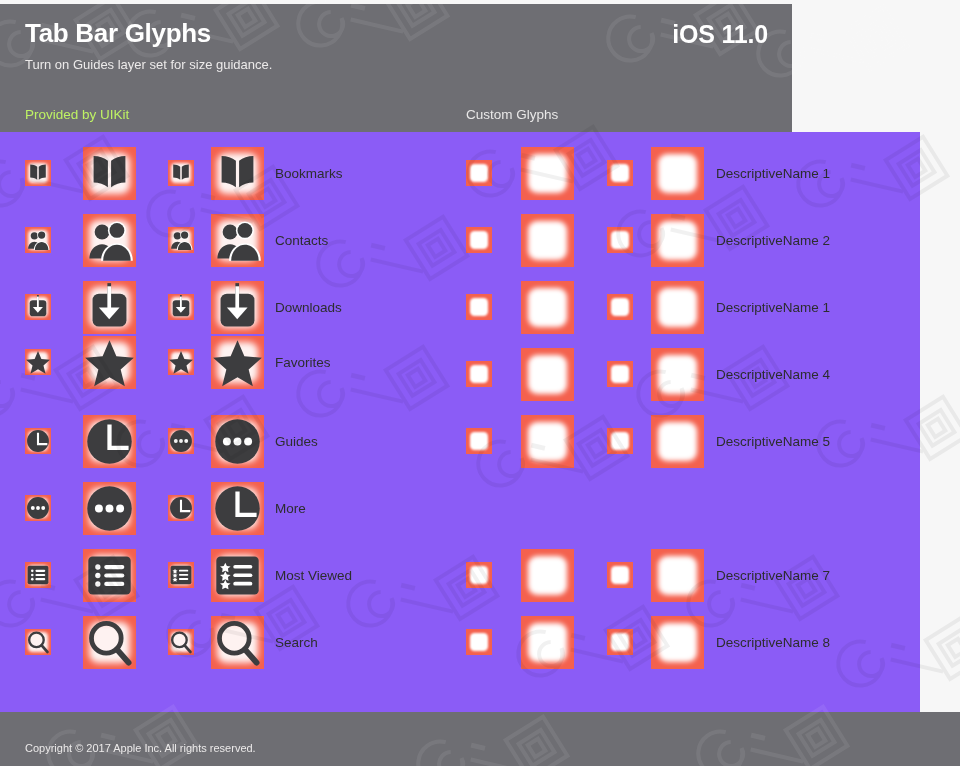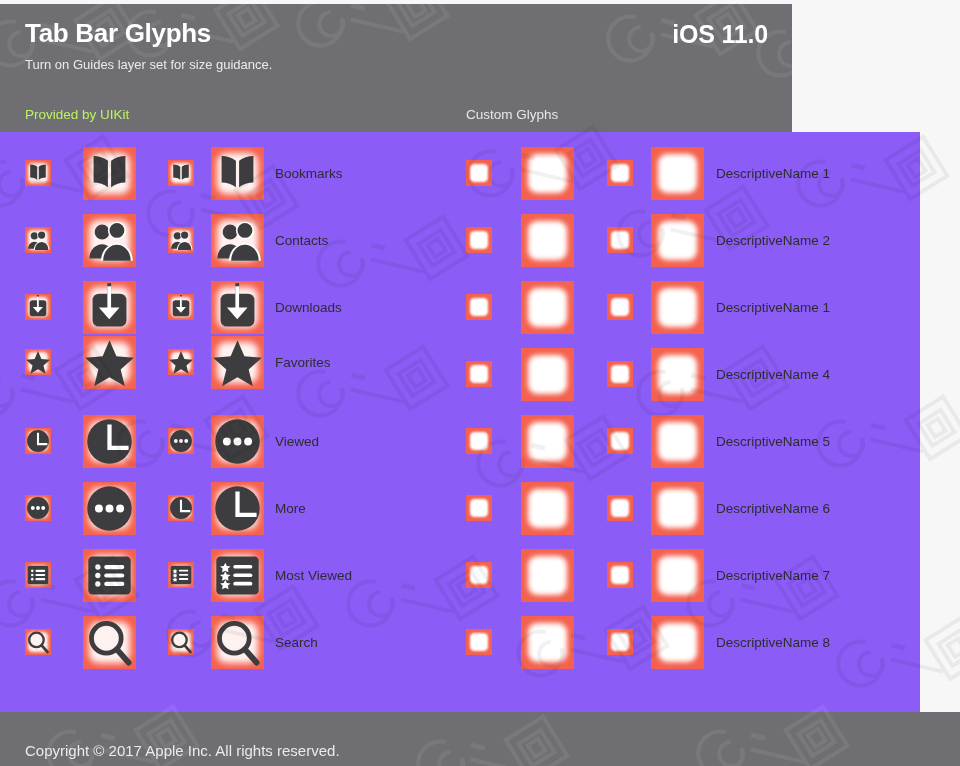--- a/index.html
+++ b/index.html
@@ -79,21 +79,21 @@
     top: 712px;
     width: 960px;
     height: 54px;
     background: #6e6e73;
     overflow: hidden;
   }
   .footer-text {
     position: absolute;
     left: 25px;
     top: 30px;
-    font-size: 15px;
+    font-size: 11px;
     color: #eceaea;
   }
 
   
   .body-area {
     position: absolute;
     left: 0; top: 132px;
     width: 920px;
     height: 580px;
     background: #8b5cf6;
@@ -451,21 +451,21 @@
             <div class="glyph-art">
               <svg viewBox="0 0 100 100">
                 <circle cx="50" cy="50" r="42" fill="#3d3d3f"></circle>
                 <circle cx="30" cy="50" r="7.5" fill="#ffffff"></circle>
                 <circle cx="50" cy="50" r="7.5" fill="#ffffff"></circle>
                 <circle cx="70" cy="50" r="7.5" fill="#ffffff"></circle>
               </svg>
             </div>
           </div>
         </div>
-        <div class="row-label left-col">Viewed</div>
+        <div class="row-label left-col">Guides</div>
       </div>
       <div class="row" style="top: 343px;">
         <div class="cell small c-l-small">
           <div class="glyph-box">
             <div class="glyph-art">
               <svg viewBox="0 0 100 100">
                 <circle cx="50" cy="50" r="42" fill="#3d3d3f"></circle>
                 <circle cx="30" cy="50" r="7.5" fill="#ffffff"></circle>
                 <circle cx="50" cy="50" r="7.5" fill="#ffffff"></circle>
                 <circle cx="70" cy="50" r="7.5" fill="#ffffff"></circle>
@@ -721,43 +721,20 @@
             <div class="glyph-art"></div>
           </div>
         </div>
         <div class="cell large c-cr-large">
           <div class="glyph-box placeholder">
             <div class="glyph-art"></div>
           </div>
         </div>
         <div class="row-label right-col">DescriptiveName 5</div>
       </div>
-      <div class="row" style="top: 343px;">
-        <div class="cell small c-cl-small">
-          <div class="glyph-box placeholder">
-            <div class="glyph-art"></div>
-          </div>
-        </div>
-        <div class="cell large c-cl-large">
-          <div class="glyph-box placeholder">
-            <div class="glyph-art"></div>
-          </div>
-        </div>
-        <div class="cell small c-cr-small">
-          <div class="glyph-box placeholder">
-            <div class="glyph-art"></div>
-          </div>
-        </div>
-        <div class="cell large c-cr-large">
-          <div class="glyph-box placeholder">
-            <div class="glyph-art"></div>
-          </div>
-        </div>
-        <div class="row-label right-col">DescriptiveName 6</div>
-      </div>
       <div class="row" style="top: 410px;">
         <div class="cell small c-cl-small">
           <div class="glyph-box placeholder">
             <div class="glyph-art"></div>
           </div>
         </div>
         <div class="cell large c-cl-large">
           <div class="glyph-box placeholder">
             <div class="glyph-art"></div>
           </div>

